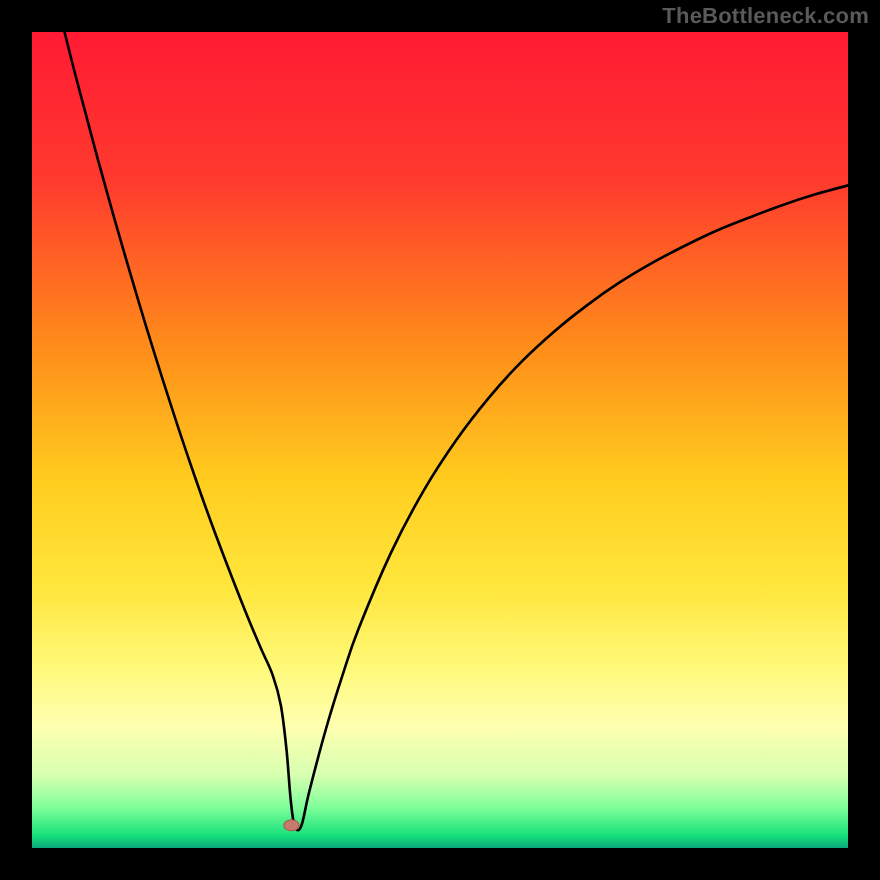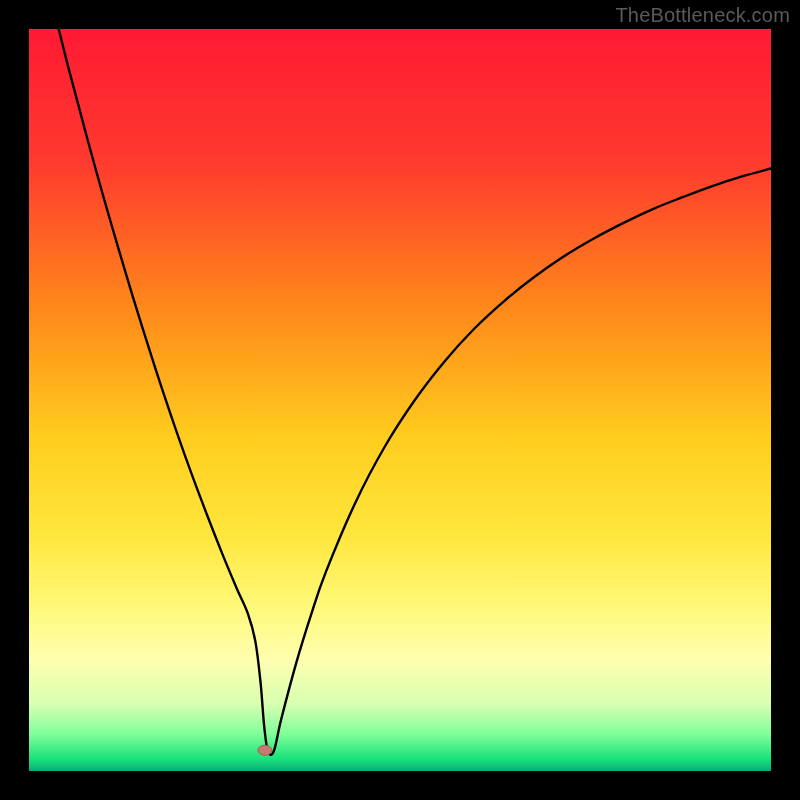--- a/index.html
+++ b/index.html
@@ -18,21 +18,21 @@
     width: 742px;
     height: 742px;
     background: #000;
   }
   .watermark {
     position: absolute;
     top: 4px;
     right: 10px;
     color: #5a5a5a;
     font-size: 20px;
-    font-weight: 400;
+    font-weight: 700;
     letter-spacing: 0.2px;
     z-index: 20;
   }
   svg {
     display: block;
   }
 </style>
 </head>
 <body>
 

